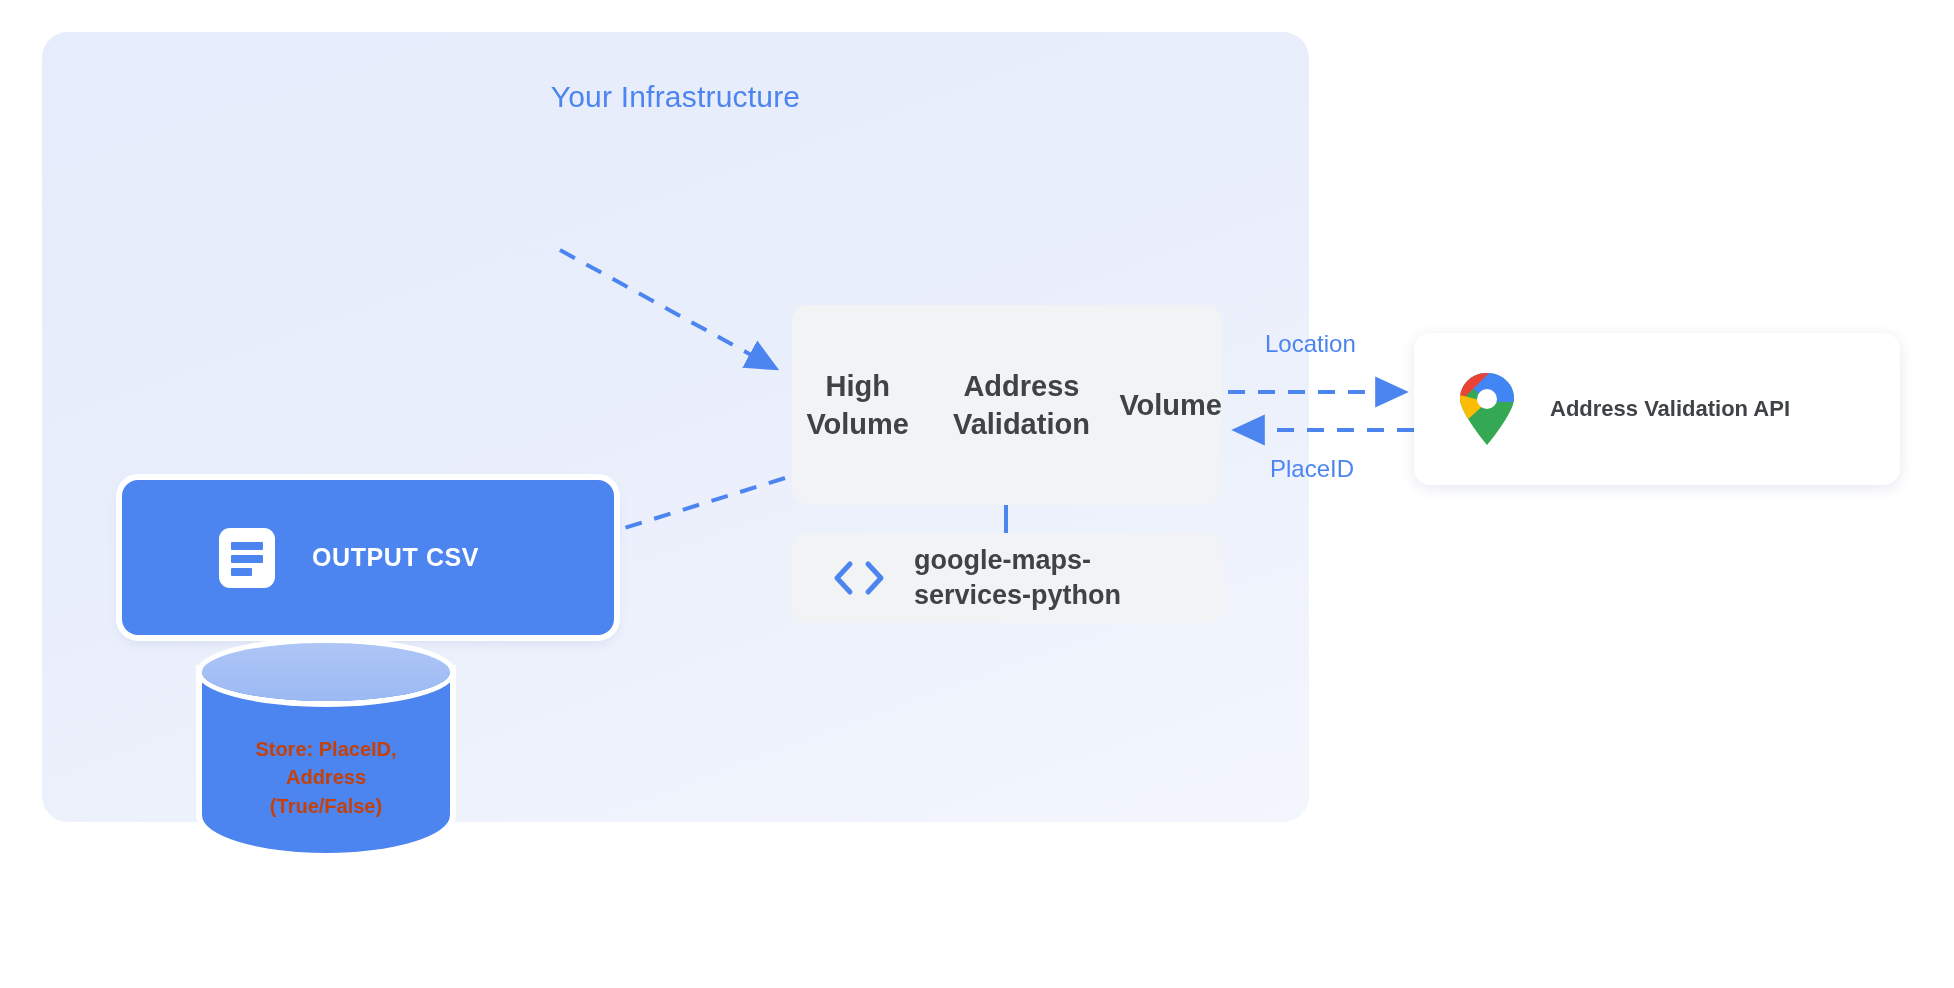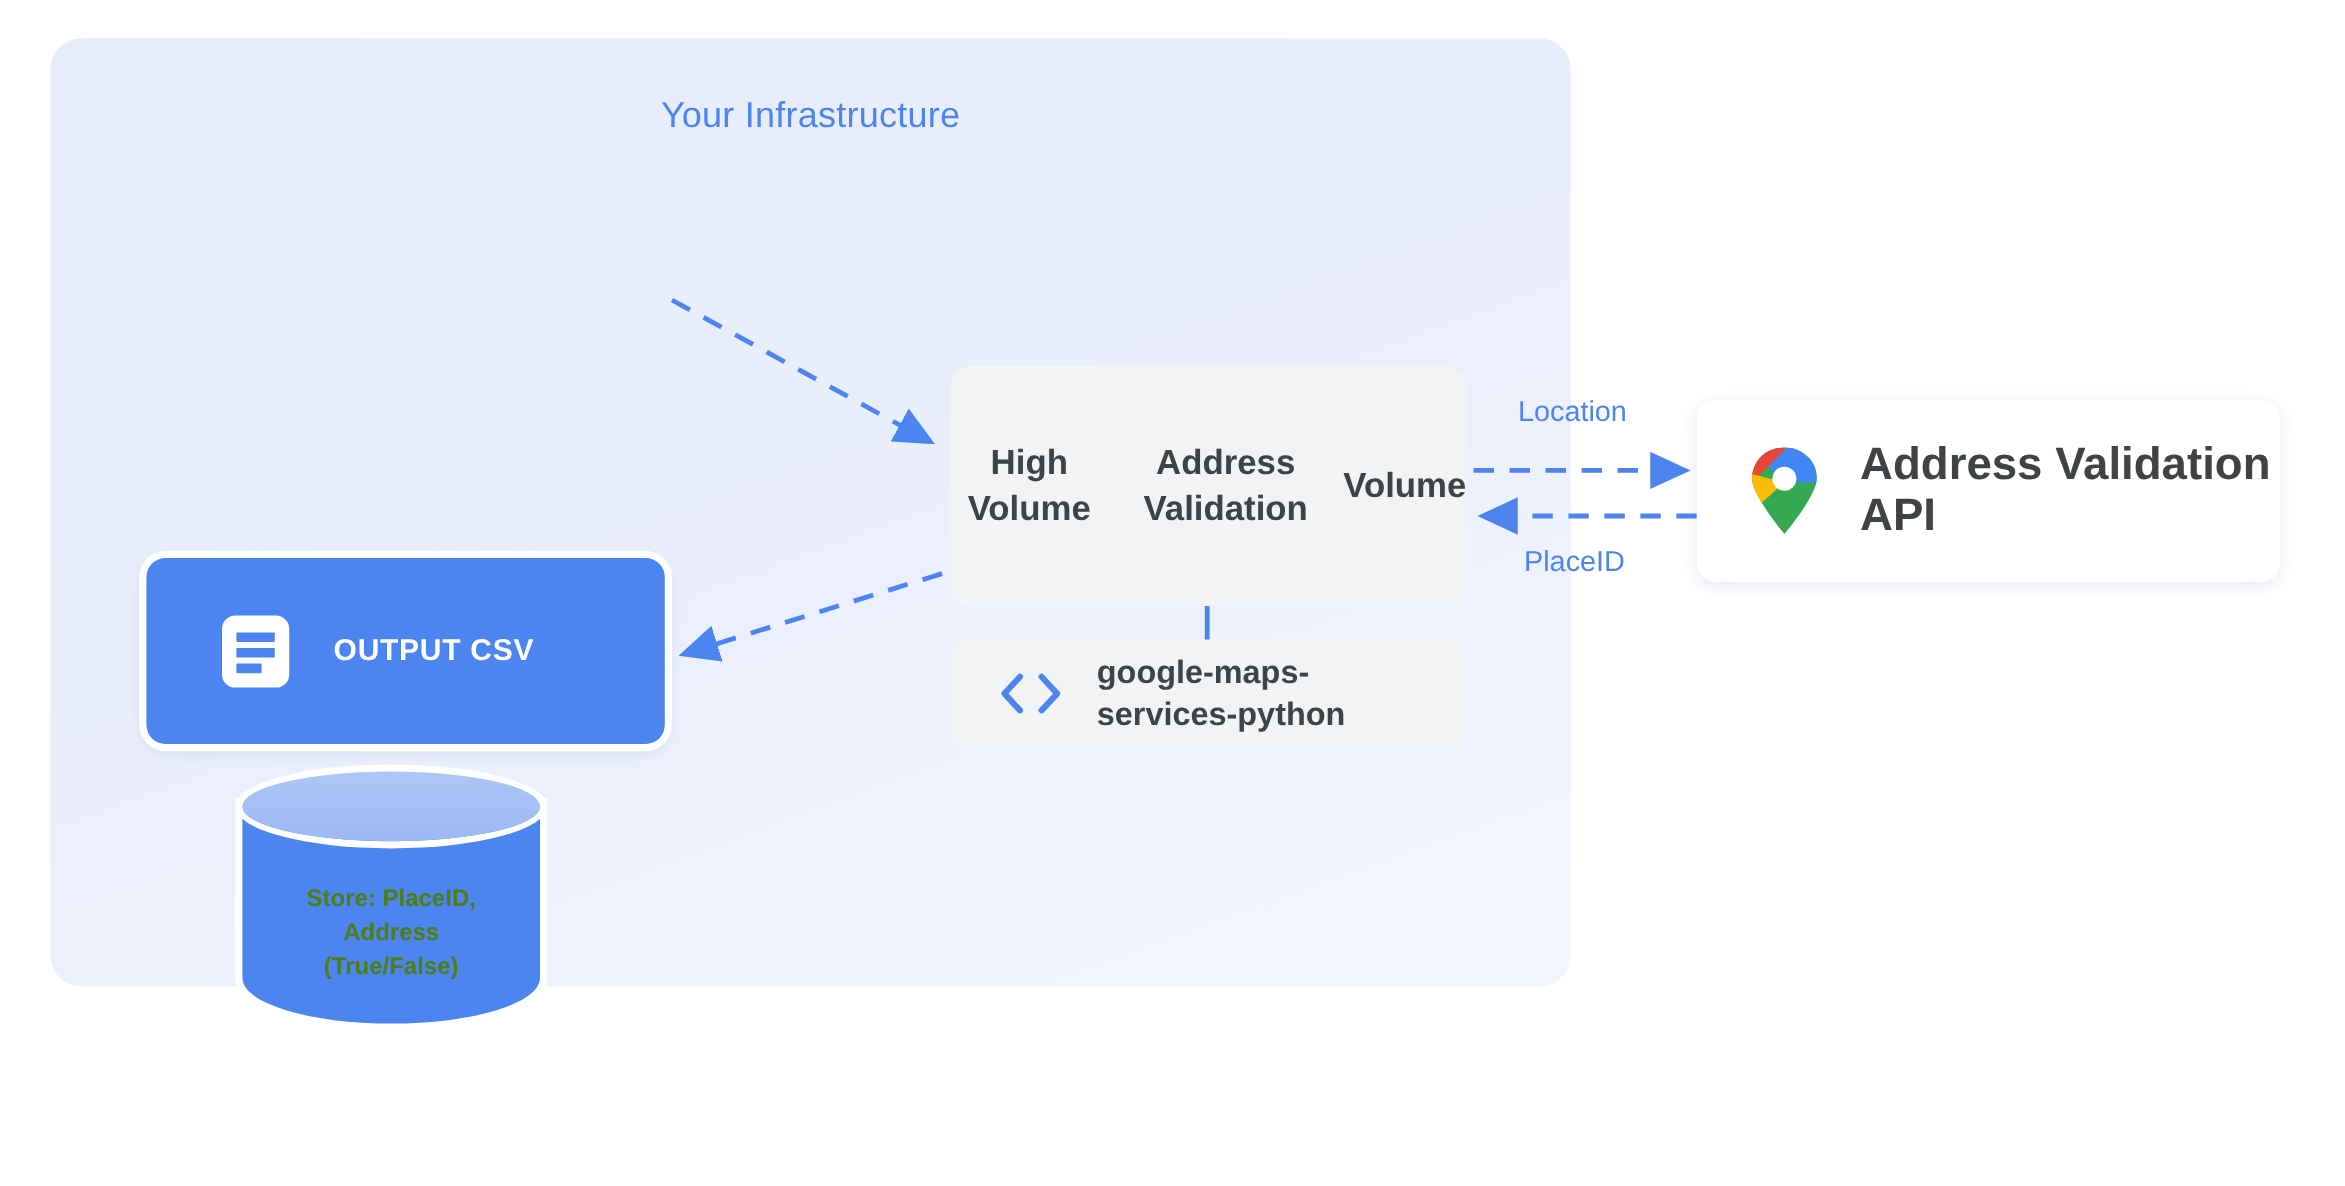--- a/index.html
+++ b/index.html
@@ -67,27 +67,27 @@
   .input-csv .lbl {
     font-size: 25px;
     font-weight: 700;
     color: #4c84f0;
     letter-spacing: .6px;
   }
 
   
   .output-csv {
     left: 122px;
-    top: 465px;
-    width: 432px;
+    top: 480px;
+    width: 492px;
     height: 155px;
     background: #4c84f0;
     border-radius: 16px;
     box-shadow: 0 0 0 6px #ffffff, 0 5px 14px rgba(60,90,160,.18);
-    padding-left: 60px;
+    padding-left: 94px;
     gap: 34px;
   }
   .output-csv .lbl {
     font-size: 25px;
     font-weight: 700;
     color: #ffffff;
     letter-spacing: .6px;
   }
 
   
@@ -148,21 +148,21 @@
     top: 333px;
     width: 486px;
     height: 152px;
     background: #ffffff;
     border-radius: 16px;
     box-shadow: 0 3px 14px rgba(70,95,150,.14);
     padding-left: 42px;
     gap: 32px;
   }
   .api-box .lbl {
-    font-size: 38px;
+    font-size: 22px;
     font-weight: 700;
     color: #3f4346;
   }
   .pin-icon { width: 62px; height: 74px; flex: 0 0 auto; }
 
   
   .cylinder {
     position: absolute;
     left: 202px;
     top: 643px;
@@ -186,21 +186,21 @@
     box-shadow: 0 0 0 6px #ffffff;
   }
   .cyl-label {
     position: absolute;
     left: 0;
     top: 92px;
     width: 248px;
     text-align: center;
     font-size: 20px;
     font-weight: 700;
-    color: #4d7c0f;
+    color: #c2410c;
     line-height: 1.42;
     z-index: 3;
   }
 
   
   .arrow-label {
     position: absolute;
     font-size: 24px;
     color: #4c84f0;
     white-space: nowrap;

